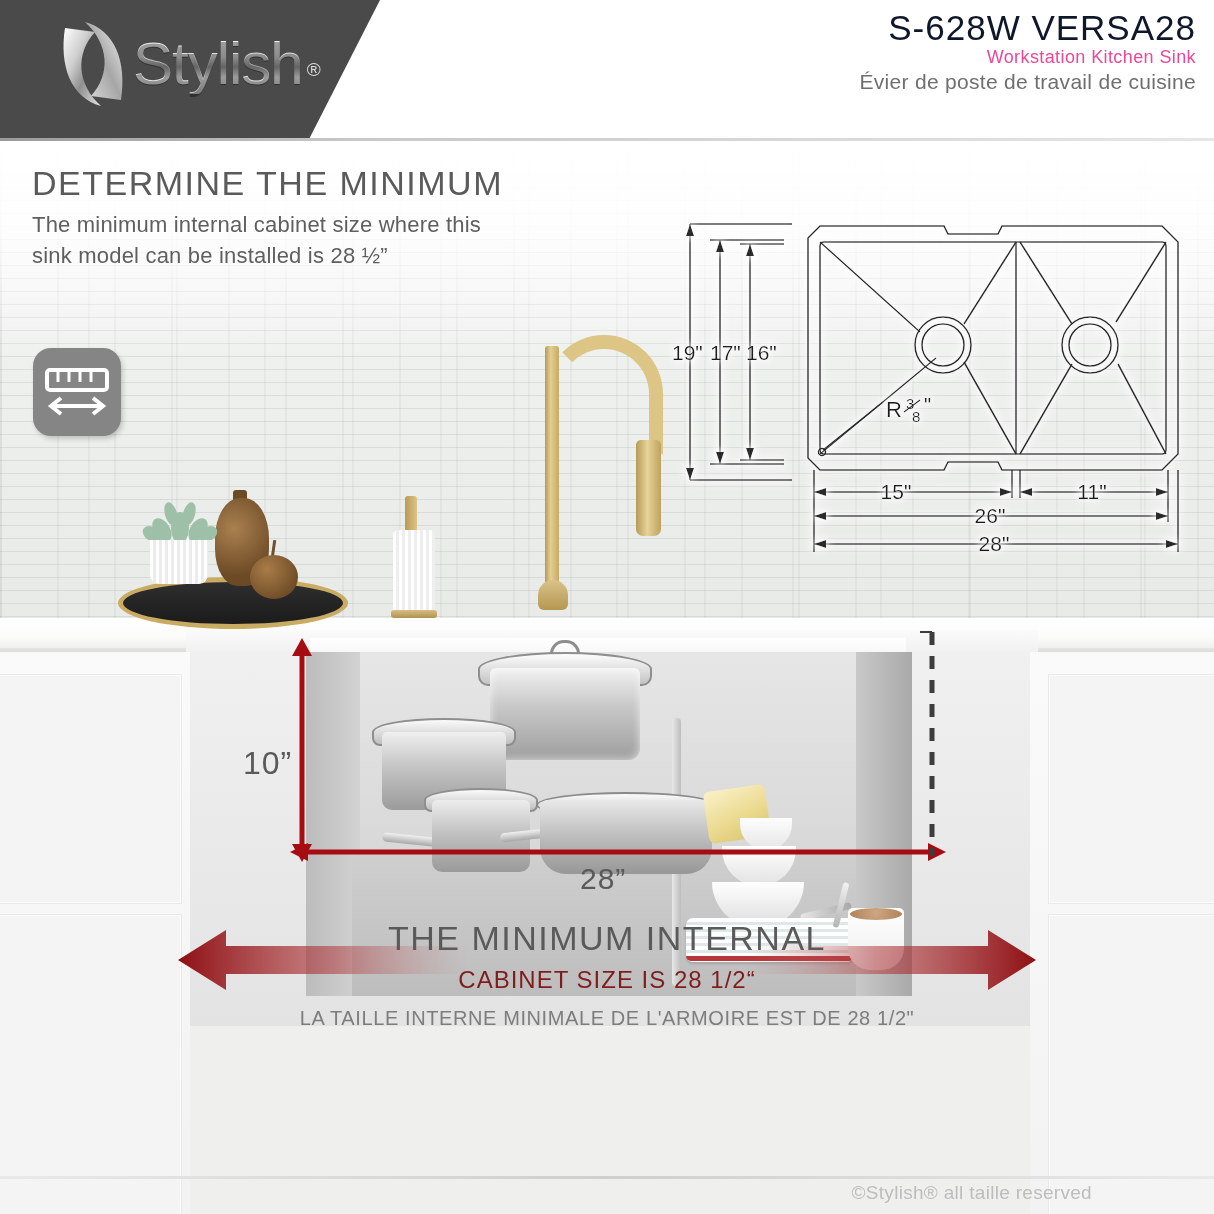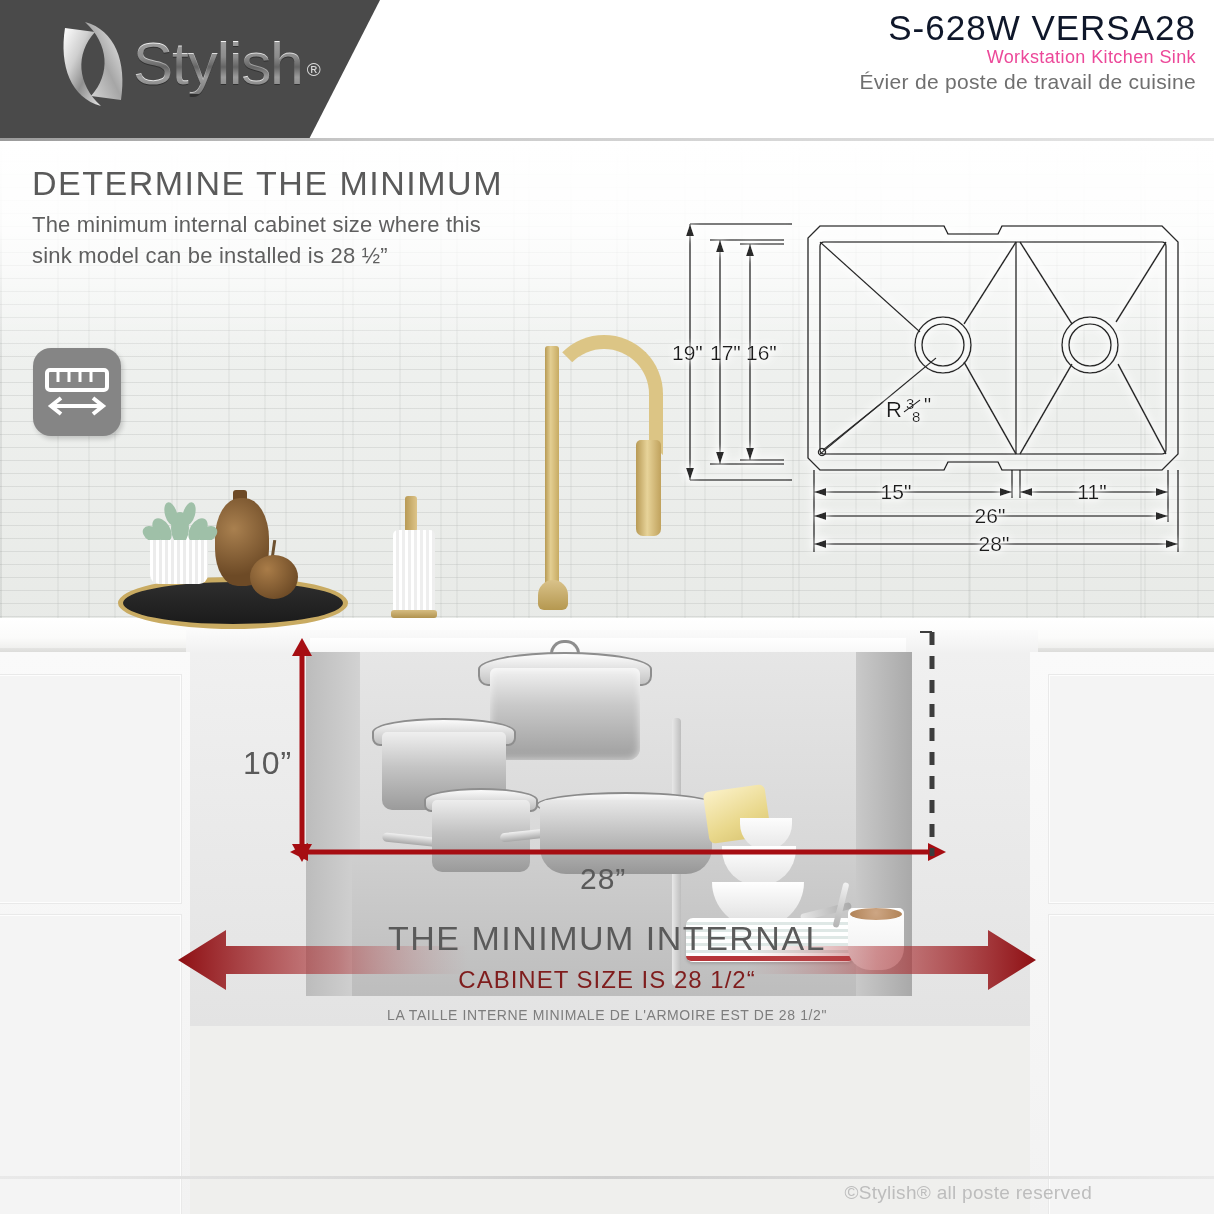--- a/index.html
+++ b/index.html
@@ -167,21 +167,21 @@
 
   .ruler-icon{position:absolute;left:33px;top:348px;width:88px;height:88px;border-radius:18px;
      background:#858585;box-shadow:2px 3px 5px rgba(0,0,0,.18);}
 
   .dim-10{position:absolute;left:243px;top:745px;font-size:32px;color:#5a5a5a;letter-spacing:1px;}
   .dim-28{position:absolute;left:580px;top:862px;font-size:30px;color:#5a5a5a;letter-spacing:1px;}
 
   .bigtext{position:absolute;left:0;top:916px;width:1214px;text-align:center;}
   .bt1{font-size:34px;color:#5a5a5a;letter-spacing:1.5px;line-height:1.3;}
   .bt2{font-size:24px;color:#7f1d1d;letter-spacing:1px;line-height:1.3;margin-top:4px;}
-  .bt3{font-size:14px;color:#7d7d7d;letter-spacing:.6px;margin-top:12px;}
+  .bt3{font-size:20px;color:#7d7d7d;letter-spacing:.6px;margin-top:12px;}
 
   .footer-fr{position:absolute;left:0;top:1078px;width:1214px;text-align:center;}
   .ff1{font-size:19px;color:#8a8a8a;letter-spacing:.6px;line-height:1.45;}
   .ff2{font-size:22px;color:#7e7e7e;line-height:1.45;}
   .copyright{position:absolute;right:16px;top:1182px;font-size:19px;color:#bdbdbd;letter-spacing:.3px;}
   .footer-rule{position:absolute;left:0;top:1176px;width:1214px;height:3px;
      background:linear-gradient(90deg,#e9e9e9,#cfcfcf 50%,#e9e9e9);}
 </style>
 </head>
 <body>
@@ -454,16 +454,16 @@
     </svg>
 
     <div class="bigtext">
       <div class="bt1">THE MINIMUM INTERNAL</div>
       <div class="bt2">CABINET SIZE IS 28 1/2“</div>
       <div class="bt3">LA TAILLE INTERNE MINIMALE DE L'ARMOIRE EST DE 28 1/2"</div>
     </div>
 
 
     <div class="footer-rule"></div>
-    <div class="copyright">©Stylish® all poste reserved</div>
+    <div class="copyright">©Stylish® all taille reserved</div>
   </div>
 
 </div>
 
 </body></html>

